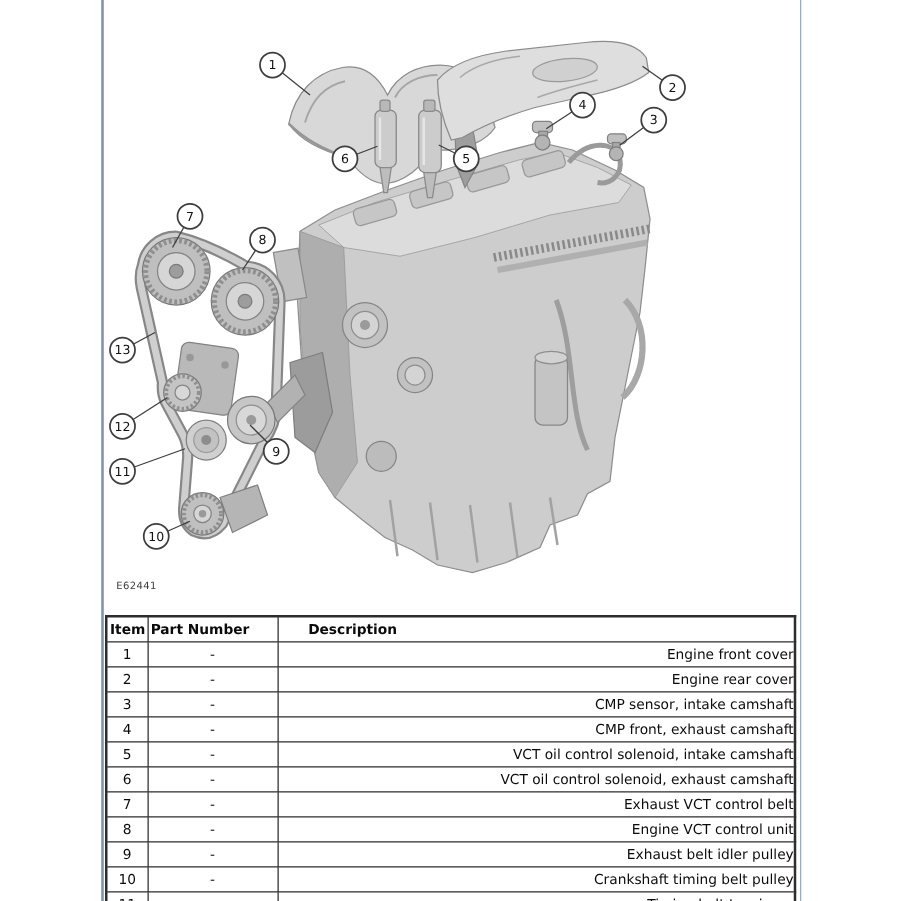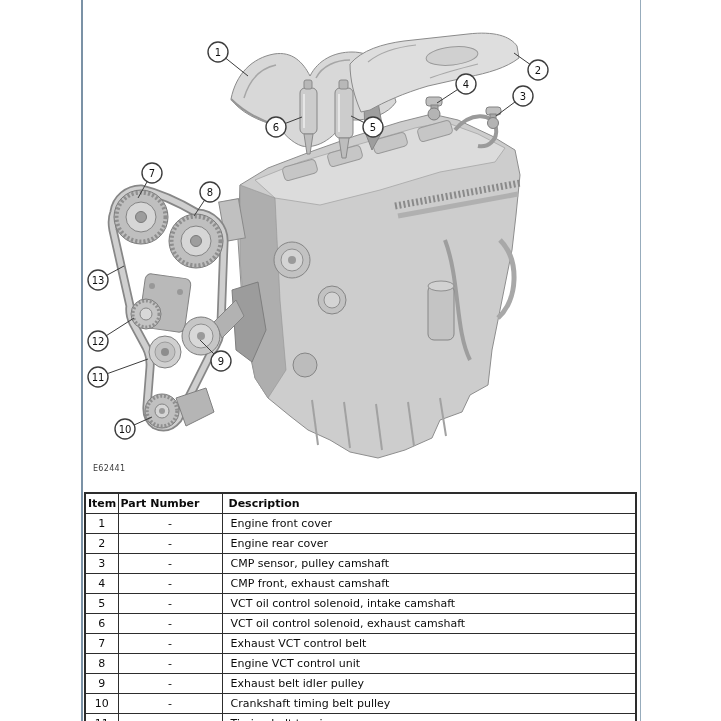--- a/index.html
+++ b/index.html
@@ -27,23 +27,23 @@
     position:absolute;left:84px;top:492px;width:553px;
     border-collapse:collapse;table-layout:fixed;
     font-size:11px;color:#0b0b0b;background:#fff;
     border:2px solid #2d2d2d;
   }
   .parts th,.parts td{
     border:1px solid #2d2d2d;height:19px;line-height:19px;
     padding:0;overflow:hidden;white-space:nowrap;
   }
   .parts th{text-align:left;font-weight:bold;padding-left:2px;}
-  .parts th.h2{padding-left:6px;}
+  .parts th.h2{padding-left:24px;}
   .parts td.c0,.parts td.c1{text-align:center;}
-  .parts td.c2{text-align:left;padding-left:8px;}
+  .parts td.c2{text-align:right;padding-left:8px;}
 </style>
 </head>
 <body>
 
 <div class="page-border left"></div>
 <div class="page-border right"></div>
 
 <svg class="diagram" width="721" height="492" viewBox="0 0 721 492" xmlns="http://www.w3.org/2000/svg">
 
   <g>
@@ -243,21 +243,21 @@
         <td class="c2">Engine front cover</td>
       </tr>
       <tr>
         <td class="c0">2</td>
         <td class="c1">-</td>
         <td class="c2">Engine rear cover</td>
       </tr>
       <tr>
         <td class="c0">3</td>
         <td class="c1">-</td>
-        <td class="c2">CMP sensor, pulley camshaft</td>
+        <td class="c2">CMP sensor, intake camshaft</td>
       </tr>
       <tr>
         <td class="c0">4</td>
         <td class="c1">-</td>
         <td class="c2">CMP front, exhaust camshaft</td>
       </tr>
       <tr>
         <td class="c0">5</td>
         <td class="c1">-</td>
         <td class="c2">VCT oil control solenoid, intake camshaft</td>

